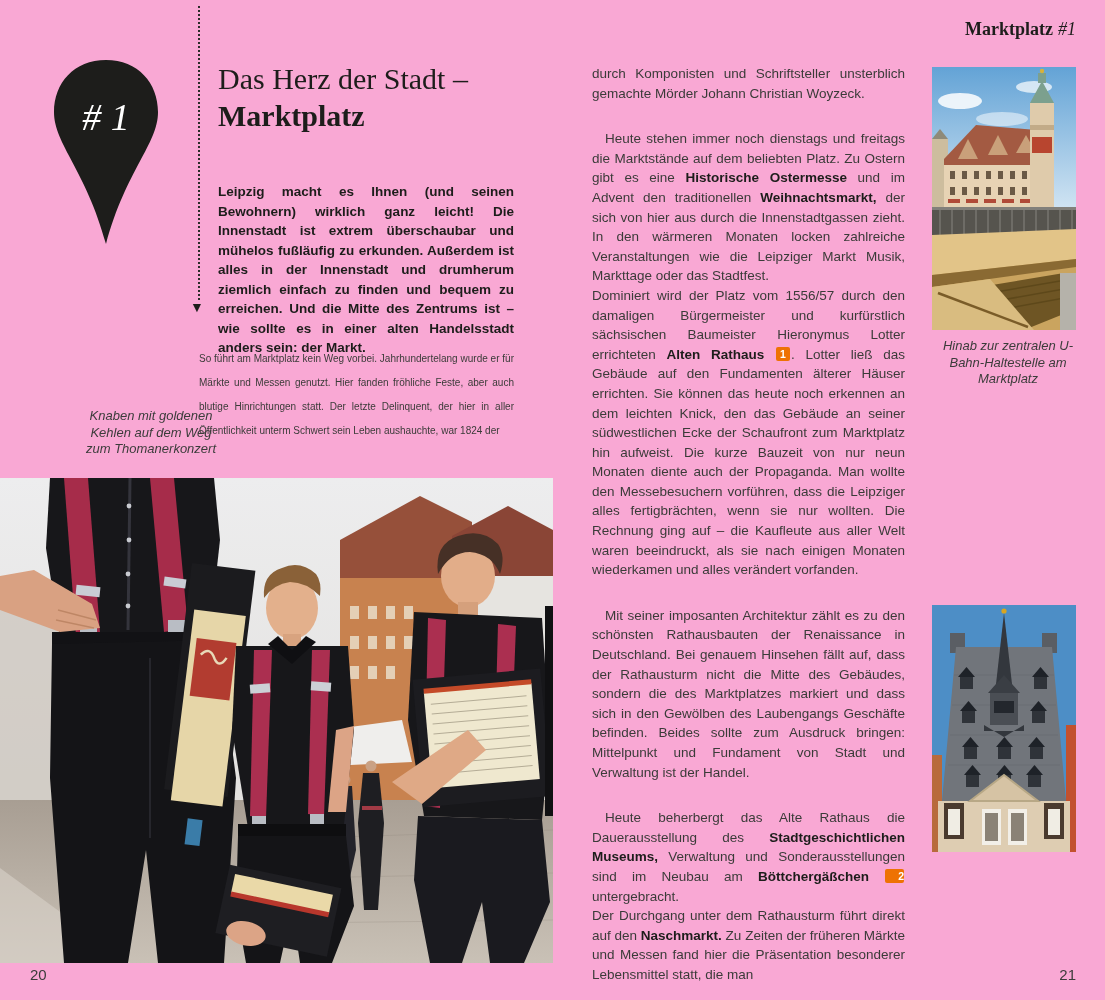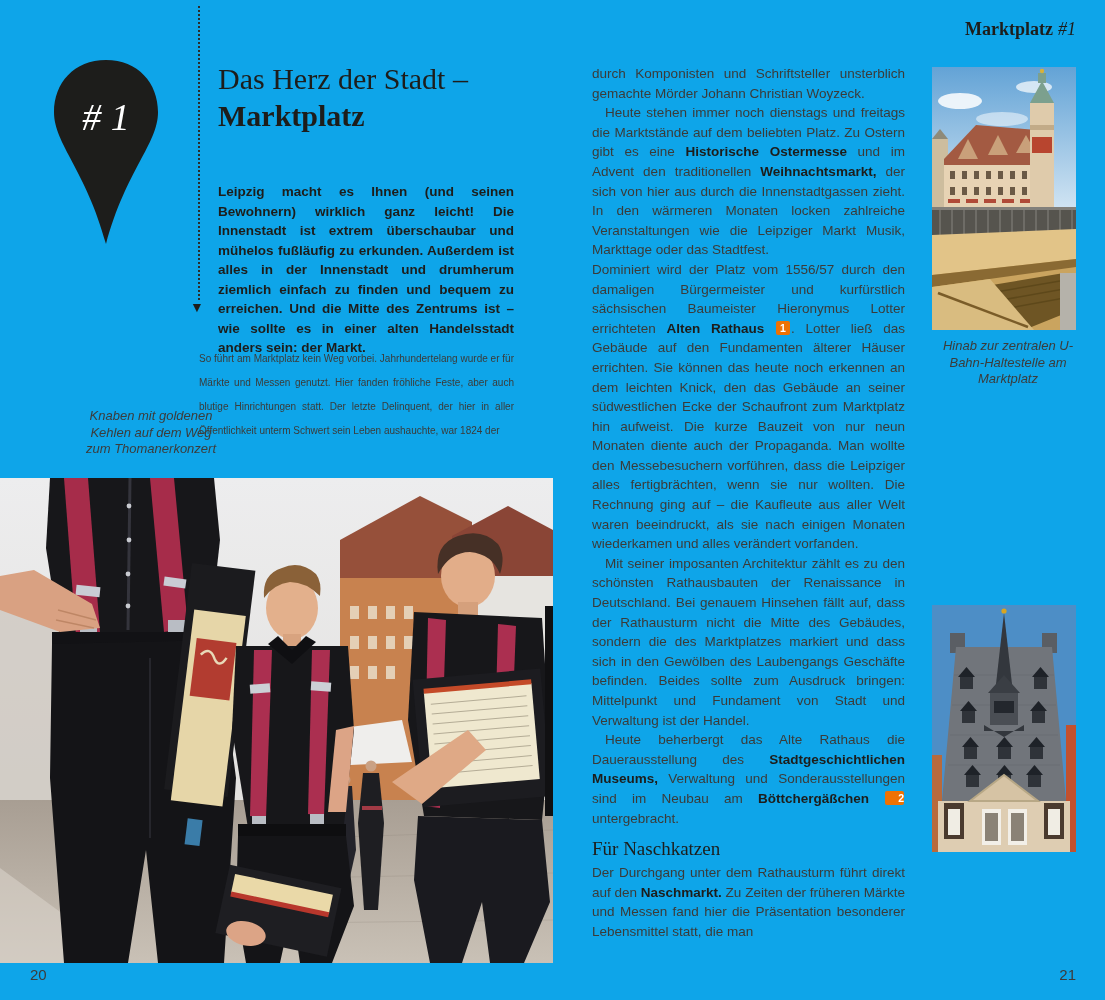--- a/index.html
+++ b/index.html
@@ -1,16 +1,16 @@
 <!DOCTYPE html>
 <html><head>
 <meta charset="utf-8">
 <style>
   html,body{margin:0;padding:0;background:#ffffff;}
-  .page{position:relative;width:1105px;height:1000px;background:#0ea5e9;overflow:hidden;
+  .page{position:relative;width:1105px;height:1000px;background:#f9a8d4;overflow:hidden;
         font-family:"Liberation Sans",sans-serif;color:#3b3b39;}
   
   .pageheader{position:absolute;top:19px;left:592px;width:484px;text-align:right;
       font-family:"Liberation Serif",serif;font-size:18px;color:#1d1d1b;}
   .pageheader .ht{font-weight:bold;}
   .pageheader .hn{font-style:italic;font-weight:normal;margin-left:5px;}
   
   .pin{position:absolute;left:48px;top:58px;width:116px;height:188px;}
   .pin text{font-family:"Liberation Serif",serif;font-style:italic;fill:#ffffff;font-size:38px;}
   
@@ -32,21 +32,21 @@
   .cap-r2{position:absolute;left:932px;top:863px;width:152px;}
   
   .photo-main{position:absolute;left:0;top:478px;width:553px;height:485px;}
   .photo-r1{position:absolute;left:932px;top:67px;width:144px;height:263px;}
   .photo-r2{position:absolute;left:932px;top:605px;width:144px;height:247px;}
   .photo-main svg,.photo-r1 svg,.photo-r2 svg{display:block;width:100%;height:100%;}
   
   .rightcol{position:absolute;left:592px;top:64px;width:313px;font-size:13.5px;line-height:19.6px;
       text-align:justify;}
   .rightcol p{margin:0;}
-  .rightcol p.indent{text-indent:13px;}
+  .rightcol p.indent{text-indent:13px;margin-top:26px;}
   .rightcol .subhead{font-family:"Liberation Serif",serif;font-size:19px;font-weight:normal;
       color:#1d1d1b;margin:9px 0 3px 0;line-height:23px;text-align:left;}
   .bold{font-weight:bold;color:#1d1d1b;}
   .badge{display:inline-block;background:#ee7203;color:#ffffff;font-weight:bold;font-size:10.5px;
       line-height:14px;min-width:14px;text-align:center;border-radius:2px;vertical-align:1px;margin:0 1px;}
   
   .pagenum{position:absolute;bottom:17px;font-size:15px;color:#3c3c3b;}
   .pn-left{left:30px;}
   .pn-right{right:29px;}
 </style>
@@ -211,21 +211,20 @@
       <rect x="545" y="128" width="8" height="210" fill="#101012"></rect>
     </svg>
   </div>
 
   <div class="rightcol">
       <p class=""><span>durch Komponisten und Schriftsteller unsterblich gemachte Mörder Johann Christian Woyzeck.</span></p>
       <p class="indent"><span>Heute stehen immer noch dienstags und freitags die Marktstände auf dem beliebten Platz. Zu Ostern gibt es eine </span><span class="bold">Historische Ostermesse</span><span> und im Advent den traditionellen </span><span class="bold">Weihnachtsmarkt,</span><span> der sich von hier aus durch die Innenstadtgassen zieht. In den wärmeren Monaten locken zahlreiche Veranstaltungen wie die Leipziger Markt Musik, Markttage oder das Stadtfest.</span></p>
       <p class=""><span>Dominiert wird der Platz vom 1556/57 durch den damaligen Bürgermeister und kurfürstlich sächsischen Baumeister Hieronymus Lotter errichteten </span><span class="bold">Alten Rathaus </span><span class="badge">1</span><span>. Lotter ließ das Gebäude auf den Fundamenten älterer Häuser errichten. Sie können das heute noch erkennen an dem leichten Knick, den das Gebäude an seiner südwestlichen Ecke der Schaufront zum Marktplatz hin aufweist. Die kurze Bauzeit von nur neun Monaten diente auch der Propaganda. Man wollte den Messebesuchern vorführen, dass die Leipziger alles fertigbrächten, wenn sie nur wollten. Die Rechnung ging auf – die Kaufleute aus aller Welt waren beeindruckt, als sie nach einigen Monaten wiederkamen und alles verändert vorfanden.</span></p>
       <p class="indent"><span>Mit seiner imposanten Architektur zählt es zu den schönsten Rathausbauten der Renaissance in Deutschland. Bei genauem Hinsehen fällt auf, dass der Rathausturm nicht die Mitte des Gebäudes, sondern die des Marktplatzes markiert und dass sich in den Gewölben des Laubengangs Geschäfte befinden. Beides sollte zum Ausdruck bringen: Mittelpunkt und Fundament von Stadt und Verwaltung ist der Handel.</span></p>
       <p class="indent"><span>Heute beherbergt das Alte Rathaus die Dauerausstellung des </span><span class="bold">Stadtgeschichtlichen Museums,</span><span> Verwaltung und Sonderausstellungen sind im Neubau am </span><span class="bold">Böttchergäßchen </span><span class="badge">2</span><span> untergebracht.</span></p>
-      <h3 class="subhead">Für Naschkatzen</h3>
       <p class=""><span>Der Durchgang unter dem Rathausturm führt direkt auf den </span><span class="bold">Naschmarkt.</span><span> Zu Zeiten der früheren Märkte und Messen fand hier die Präsentation besonderer Lebensmittel statt, die man</span></p>
     </div>
 
   <div class="photo-r1">
     <svg viewBox="0 0 144 263" preserveAspectRatio="none">
       <defs>
         <linearGradient id="p1sky" x1="0" y1="0" x2="0" y2="1">
           <stop offset="0" stop-color="#63a3d6"></stop>
             <stop offset="1" stop-color="#cfe3f2"></stop>
         </linearGradient>

